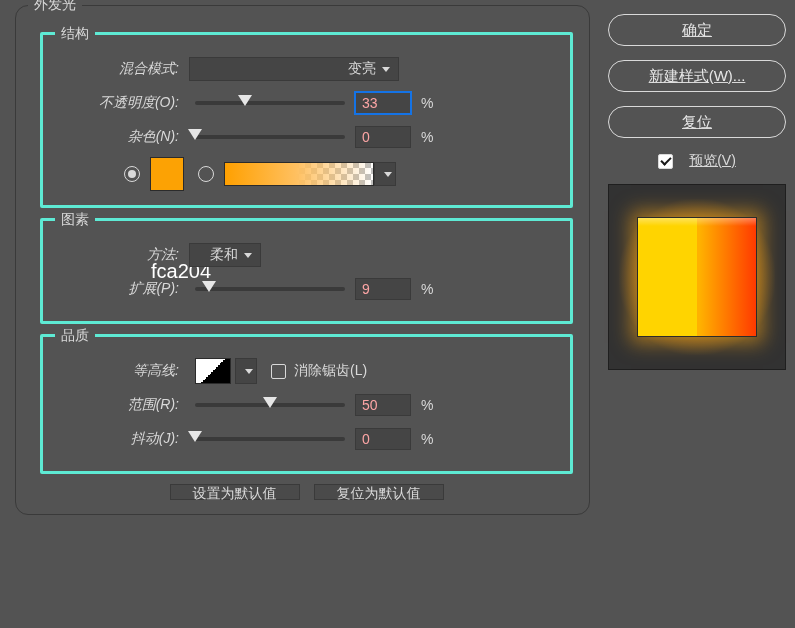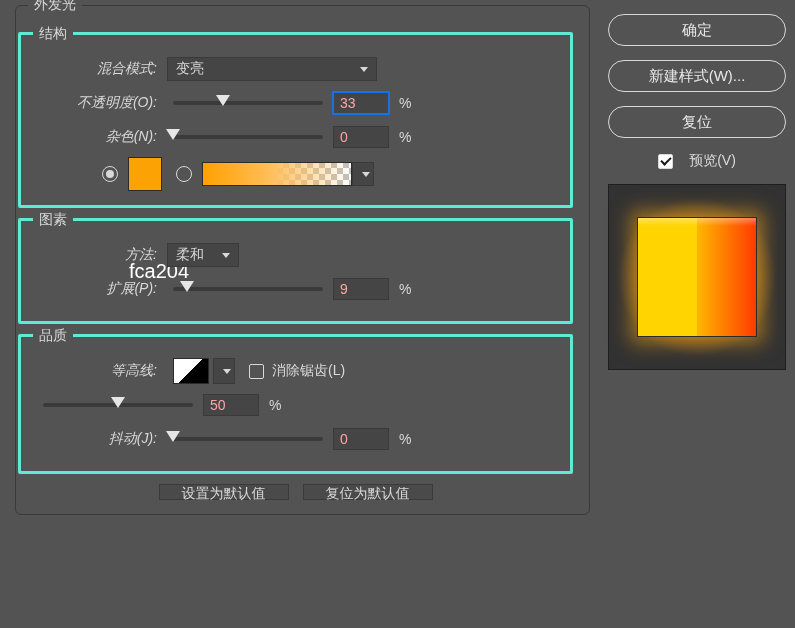--- a/index.html
+++ b/index.html
@@ -1,23 +1,23 @@
 <!DOCTYPE html>
 <html><head>
 <meta charset="utf-8">
 <style>
   * { box-sizing: border-box; margin: 0; padding: 0; font-family: "Microsoft YaHei", sans-serif; }
   body { background: #535353; color: #d9d9d9; font-size: 14px; width: 795px; height: 628px; position: relative; overflow: hidden; }
   .main-panel { position: absolute; left: 15px; top: 5px; width: 575px; }
-  .group-box { border: 1px solid #3a3a3a; border-radius: 6px; margin-bottom: 24px; position: relative; padding: 18px 16px 14px 2px; }
+  .group-box { border: 1px solid #3a3a3a; border-radius: 13px; margin-bottom: 24px; position: relative; padding: 18px 16px 14px 24px; }
   .group-title { position: absolute; top: -10px; left: 12px; background: #535353; padding: 0 6px; font-size: 14px; }
   .inner-group { border: 3px solid #5eead4; margin: 8px 0 10px 0; padding: 14px 16px 12px 16px; position: relative; border-radius: 2px; }
   .row { display: flex; align-items: center; margin: 6px 0; height: 28px; }
   .label { width: 130px; text-align: right; padding-right: 10px; font-size: 14px; white-space: nowrap; font-style: italic; }
-  .select { background: #454545; border: 1px solid #3a3a3a; color: #d9d9d9; height: 24px; padding: 0 8px; display: flex; align-items: center; justify-content: space-between; cursor: pointer; }
+  .select { background: #454545; border: 1px solid #3a3a3a; color: #d9d9d9; height: 24px; padding: 0 8px; display: flex; align-items: center; justify-content: flex-end; cursor: pointer; }
   .select.wide { width: 210px; }
   .select.narrow { width: 72px; }
   .chev { width: 0; height: 0; border-left: 4px solid transparent; border-right: 4px solid transparent; border-top: 5px solid #d9d9d9; margin-left: 6px; }
   .slider-track { position: relative; height: 4px; background: #3a3a3a; border-radius: 2px; flex: 0 0 150px; margin: 0 10px 0 6px; }
   .slider-thumb { position: absolute; top: -6px; width: 0; height: 0; border-left: 7px solid transparent; border-right: 7px solid transparent; border-top: 11px solid #e6e6e6; transform: translateX(-7px); }
   .numfield { width: 56px; height: 22px; background: #454545; border: 1px solid #3a3a3a; color: #fca5a5; text-align: left; padding: 0 6px; font-size: 14px; }
   .numfield.focus { border: 1px solid #1473e6; outline: 1px solid #1473e6; }
   .unit { margin-left: 10px; width: 30px; }
   .radio { width: 16px; height: 16px; border-radius: 50%; border: 1px solid #d9d9d9; display: inline-flex; align-items: center; justify-content: center; margin-right: 10px; cursor: pointer; }
   .radio.on::after { content: ""; width: 8px; height: 8px; border-radius: 50%; background: #d9d9d9; }
@@ -26,21 +26,21 @@
   .grad-drop { width: 22px; height: 24px; background: #454545; border: 1px solid #3a3a3a; display: flex; align-items: center; justify-content: center; }
   .color-row { display: flex; align-items: center; margin: 6px 0 2px 65px; }
   .hexlabel { position: absolute; left: 108px; top: 225px; font-size: 20px; color: #fff; }
   .contour { width: 36px; height: 26px; border: 1px solid #2b2b2b; background: linear-gradient(135deg, #fff 0 50%, #000 50% 100%); margin: 0 4px 0 6px; }
   .contour-drop { width: 22px; height: 26px; background: #454545; border: 1px solid #3a3a3a; display: flex; align-items: center; justify-content: center; margin-right: 14px; }
   .checkbox { width: 15px; height: 15px; border: 1px solid #d9d9d9; border-radius: 2px; margin-right: 8px; display: inline-flex; align-items: center; justify-content: center; cursor: pointer; }
   .checkbox.on { background: #fff; }
   .checkbox.on::after { content: ""; width: 4px; height: 8px; border-right: 2px solid #1a1a1a; border-bottom: 2px solid #1a1a1a; transform: rotate(45deg); margin-bottom: 2px; }
   .btn-row { display: flex; justify-content: center; gap: 14px; margin-top: 6px; }
   .flat-btn { background: #4a4a4a; border: 1px solid #3a3a3a; color: #d9d9d9; height: 16px; padding: 0 22px; cursor: pointer; font-size: 14px; }
-  .side { position: absolute; left: 608px; top: 14px; width: 178px; }
+  .side { position: absolute; left: 608px; top: 14px; width: 178px; text-decoration: underline; }
   .pill { display: block; width: 100%; height: 32px; border: 1px solid #d9d9d9; color: #e6e6e6; background: transparent; border-radius: 16px; margin-bottom: 14px; font-size: 15px; cursor: pointer; }
   .preview-row { display: flex; align-items: center; justify-content: center; margin: 4px 0 14px 0; gap: 8px; }
   .preview-box { width: 178px; height: 186px; background: #323232; border: 1px solid #1f1f1f; display: flex; align-items: center; justify-content: center; }
   .glow { width: 120px; height: 120px; position: relative; }
   .glow::before { content: ""; position: absolute; inset: -18px; background: radial-gradient(circle, rgba(255,200,60,.65) 0%, rgba(255,160,20,.35) 50%, rgba(255,160,20,0) 72%); border-radius: 12px; }
   .cube { position: absolute; inset: 0; background: linear-gradient(90deg, #ffd400 0 50%, #ffb200 50% 52%, #ff3a00 100%); border: 1px solid #2b2b2b; box-shadow: 0 0 18px 6px rgba(255,170,20,.55); }
   .cube::before { content:""; position:absolute; left:0; right:0; top:0; height:8px; background: linear-gradient(180deg, rgba(255,255,255,.35), rgba(255,255,255,0)); }
 </style>
 </head>
 <body>
@@ -119,20 +119,21 @@
         <div class="label">等高线:</div>
         <div class="contour"></div>
         <div class="contour-drop">
             <span class="chev"></span>
           </div>
         <span class="checkbox"></span>
         <span>消除锯齿(L)</span>
       </div>
 
       <div class="row">
+        <div class="label">范围(R):</div>
         <div class="slider-track">
           <div class="slider-thumb" style="left:50%"></div>
         </div>
         <input class="numfield" value="50" style="">
         <div class="unit">%</div>
       </div>
 
       <div class="row">
         <div class="label">抖动(J):</div>
         <div class="slider-track">

